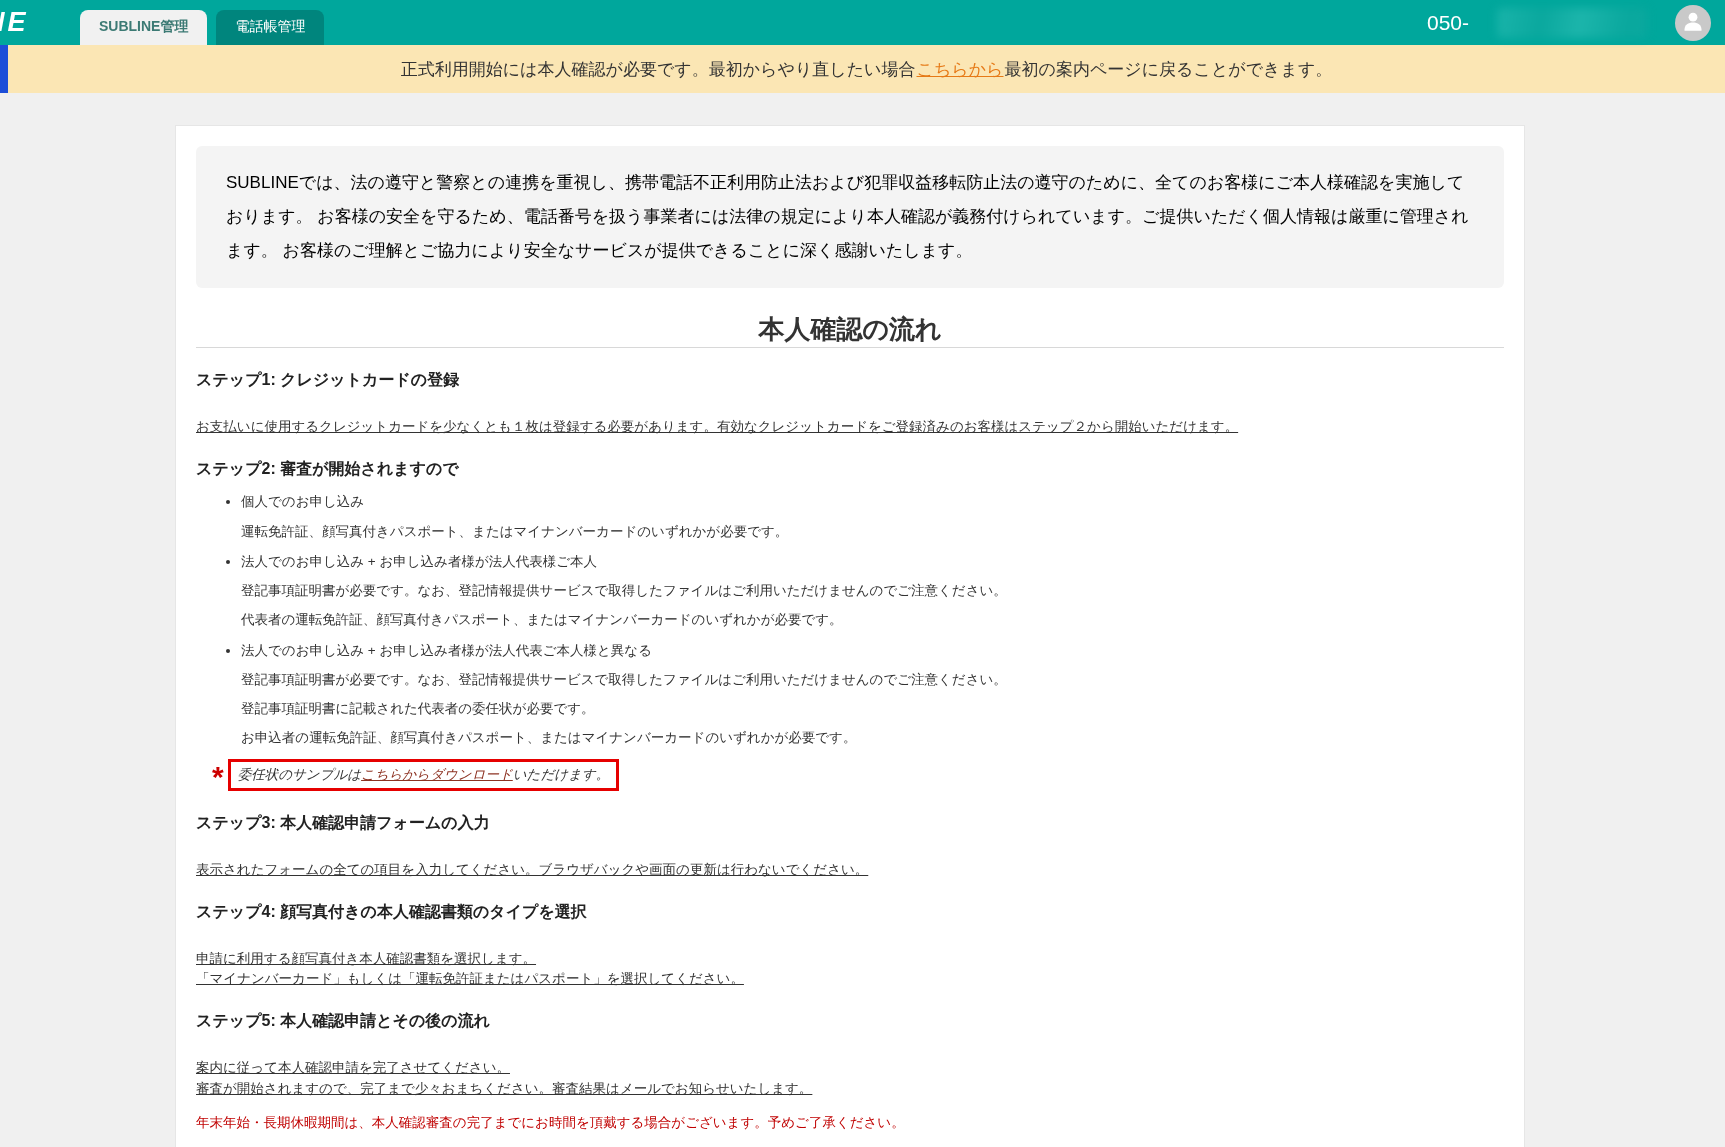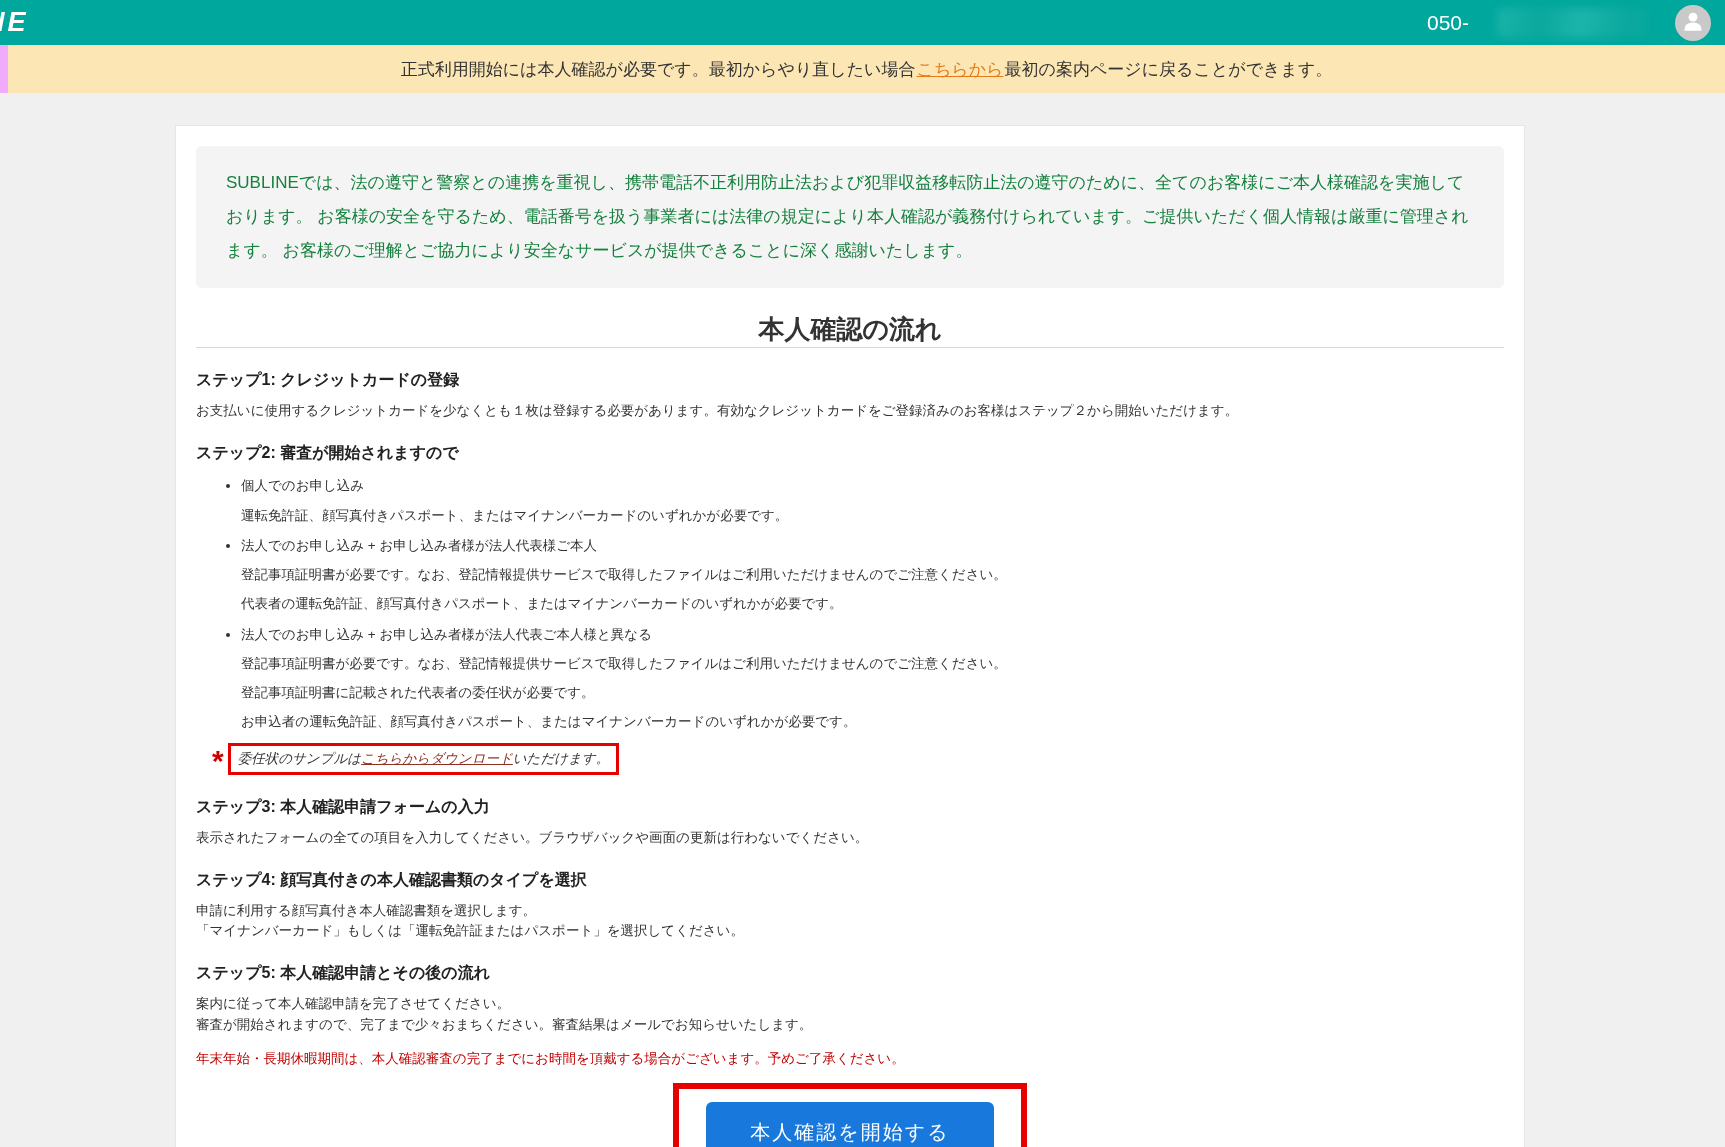--- a/index.html
+++ b/index.html
@@ -34,45 +34,45 @@
   .redacted {
     width:150px; height:30px; border-radius:5px;
     background:linear-gradient(100deg,#17b2a8 5%,#0aa89e 30%,#1cb5ab 55%,#0aa89e 85%);
     filter:blur(4px);
   }
   .avatar {
     width:36px; height:36px; border-radius:50%; background:#c9c9c9;
     display:flex; align-items:center; justify-content:center; cursor:pointer; flex:0 0 auto;
   }
   
-  .notice-wrap { background:#f0abfc; }
+  .notice-wrap { background:#1d4ed8; }
   .notice {
     margin-left:8px; height:48px; background:#fbe6b4;
     display:flex; align-items:center; justify-content:center;
     font-size:17px; color:#333;
   }
   .notice a { color:#e67a17; text-decoration:underline; cursor:pointer; margin:0 1px;text-align:right; }
   
   .card {
     width:1350px; margin:32px 0 0 175px;
     background:#fff; border:1px solid #e6e6e6;
     padding:20px 20px 60px;
   }
   .intro-box {
     background:#f4f4f4; border-radius:6px;
-    padding:20px 30px; font-size:17px; line-height:2.0; color:#15803d;
+    padding:20px 30px; font-size:17px; line-height:2.0; color:#000000;
   }
   .intro-box p { margin:0; }
   .flow-title {
     text-align:center; font-size:26px; font-weight:bold; color:#333;
     margin:24px 0 0; border-bottom:1px solid #d8d8d8;
   }
   .steps { font-size:13.5px; color:#333; }
   .steps h2 { font-size:16px; font-weight:bold; color:#222; margin:22px 0 0; }
-  .steps .body { margin:10px 0 0; line-height:1.5; }
+  .steps .body { margin:26px 0 0; line-height:1.5;text-decoration:underline; }
   .doc-list { margin:12px 0 6px; padding-left:45px; list-style:disc; }
   .doc-list li { margin-bottom:10px; line-height:1.5; }
   .doc-list .sub { margin-top:9px; line-height:1.5; }
   .note-row { display:flex; align-items:center; margin:4px 0 0 16px; }
   .asterisk {
     color:#cc0000; font-size:30px; font-weight:bold; line-height:1;
     margin-right:4px; transform:translateY(2px);
   }
   .note-box { border:3px solid #e60000; padding:4px 7px; font-size:13.5px;font-style:italic; }
   .note-box a { color:#8d3222; text-decoration:underline; cursor:pointer; }
@@ -85,20 +85,24 @@
     letter-spacing:2px;
   }
 </style>
 </head>
 <body>
 
 <header>
   <div class="logo-clip">
     <span>NE</span>
   </div>
+  <nav class="tabs">
+    <div class="tab active">SUBLINE管理</div>
+    <div class="tab inactive">電話帳管理</div>
+  </nav>
   <div class="header-right">
     <span class="phone">050-</span>
     <div class="redacted"></div>
     <div class="avatar">
       <span>
         <svg width="24" height="24" viewBox="0 0 24 24" fill="#ffffff">
           <circle cx="12" cy="8.2" r="4.4"></circle>
           <path d="M3.5 20.5c0-4.6 3.8-7.1 8.5-7.1s8.5 2.5 8.5 7.1v1.2h-17z"></path>
         </svg>
       </span>

